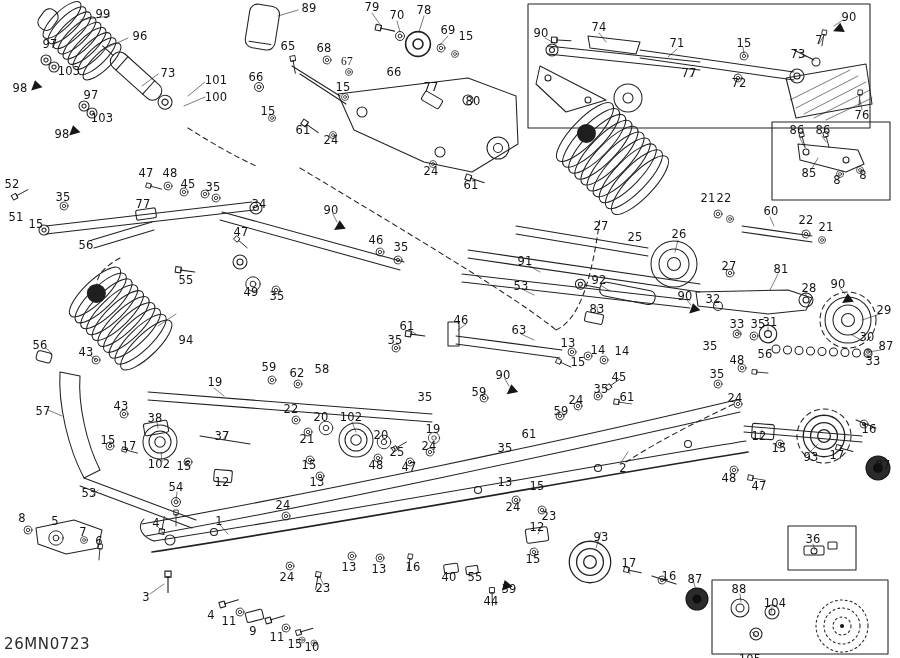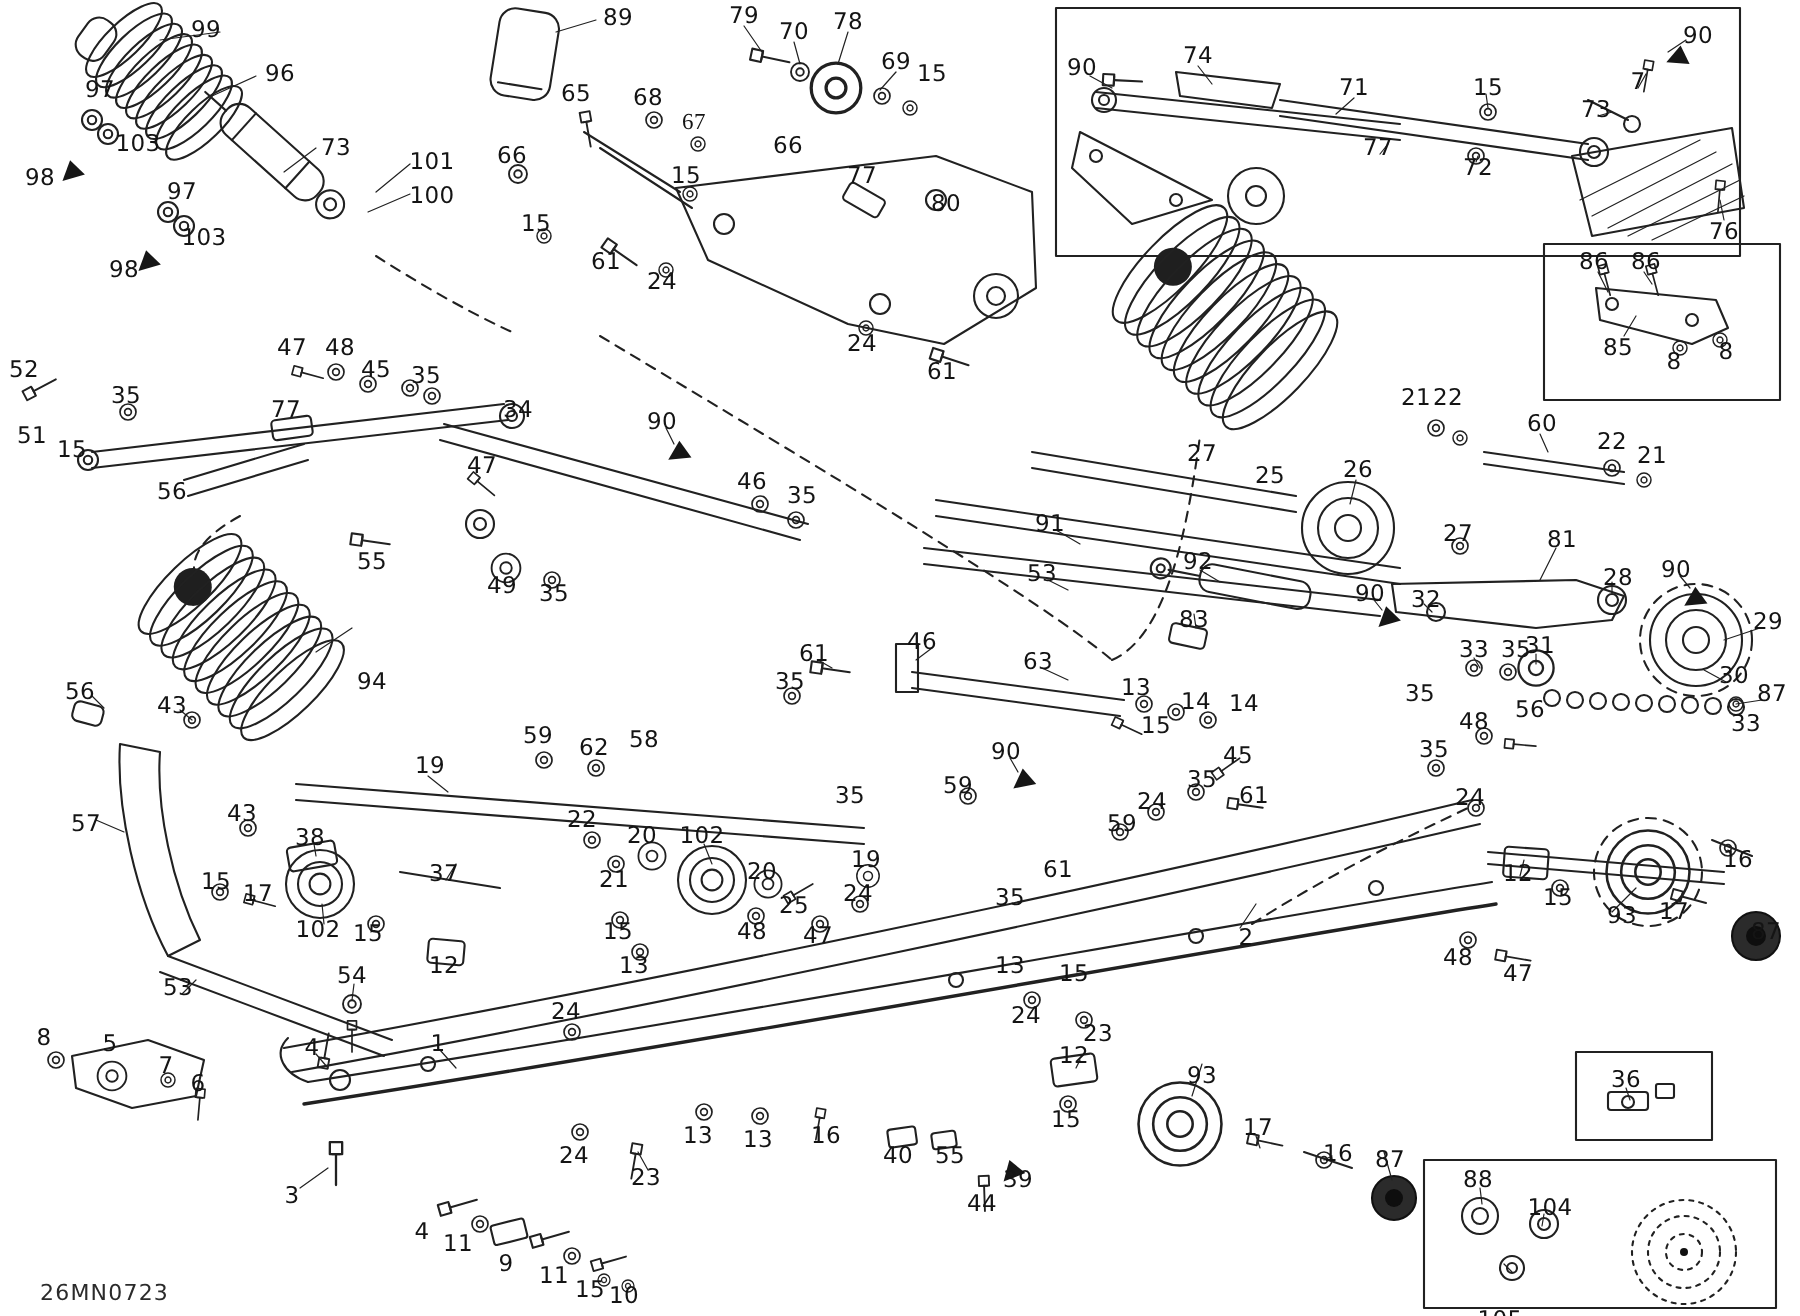--- a/index.html
+++ b/index.html
@@ -1,21 +1,21 @@
 <!DOCTYPE html>
 <html><head>
 <meta charset="utf-8">
 <style>
   html,body{margin:0;padding:0;background:#ffffff}
   .page{position:relative;width:900px;height:658px;background:#fff;overflow:hidden;
         font-family:"DejaVu Sans",sans-serif}
   .page svg{position:absolute;left:0;top:0}
   .lbl{position:absolute;transform:translate(-50%,-50%);font-size:11.5px;color:#141414;
        line-height:1;white-space:nowrap;letter-spacing:.2px}
-  .footer-code{position:absolute;left:20px;bottom:5px;font-size:11px;color:#2b2b2b;letter-spacing:.6px}
+  .footer-code{position:absolute;left:4px;bottom:5px;font-size:15px;color:#2b2b2b;letter-spacing:.6px}
   .ln{fill:none;stroke:#212121;stroke-width:1.05;stroke-linecap:round;stroke-linejoin:round}
   .thin{stroke-width:.6}
   .thick{stroke-width:1.7}
   .fl{fill:#161616;stroke:none}
   .dash{stroke-dasharray:5 4}
   .dot{stroke-dasharray:2 3}
 </style>
 </head>
 <body>
 

